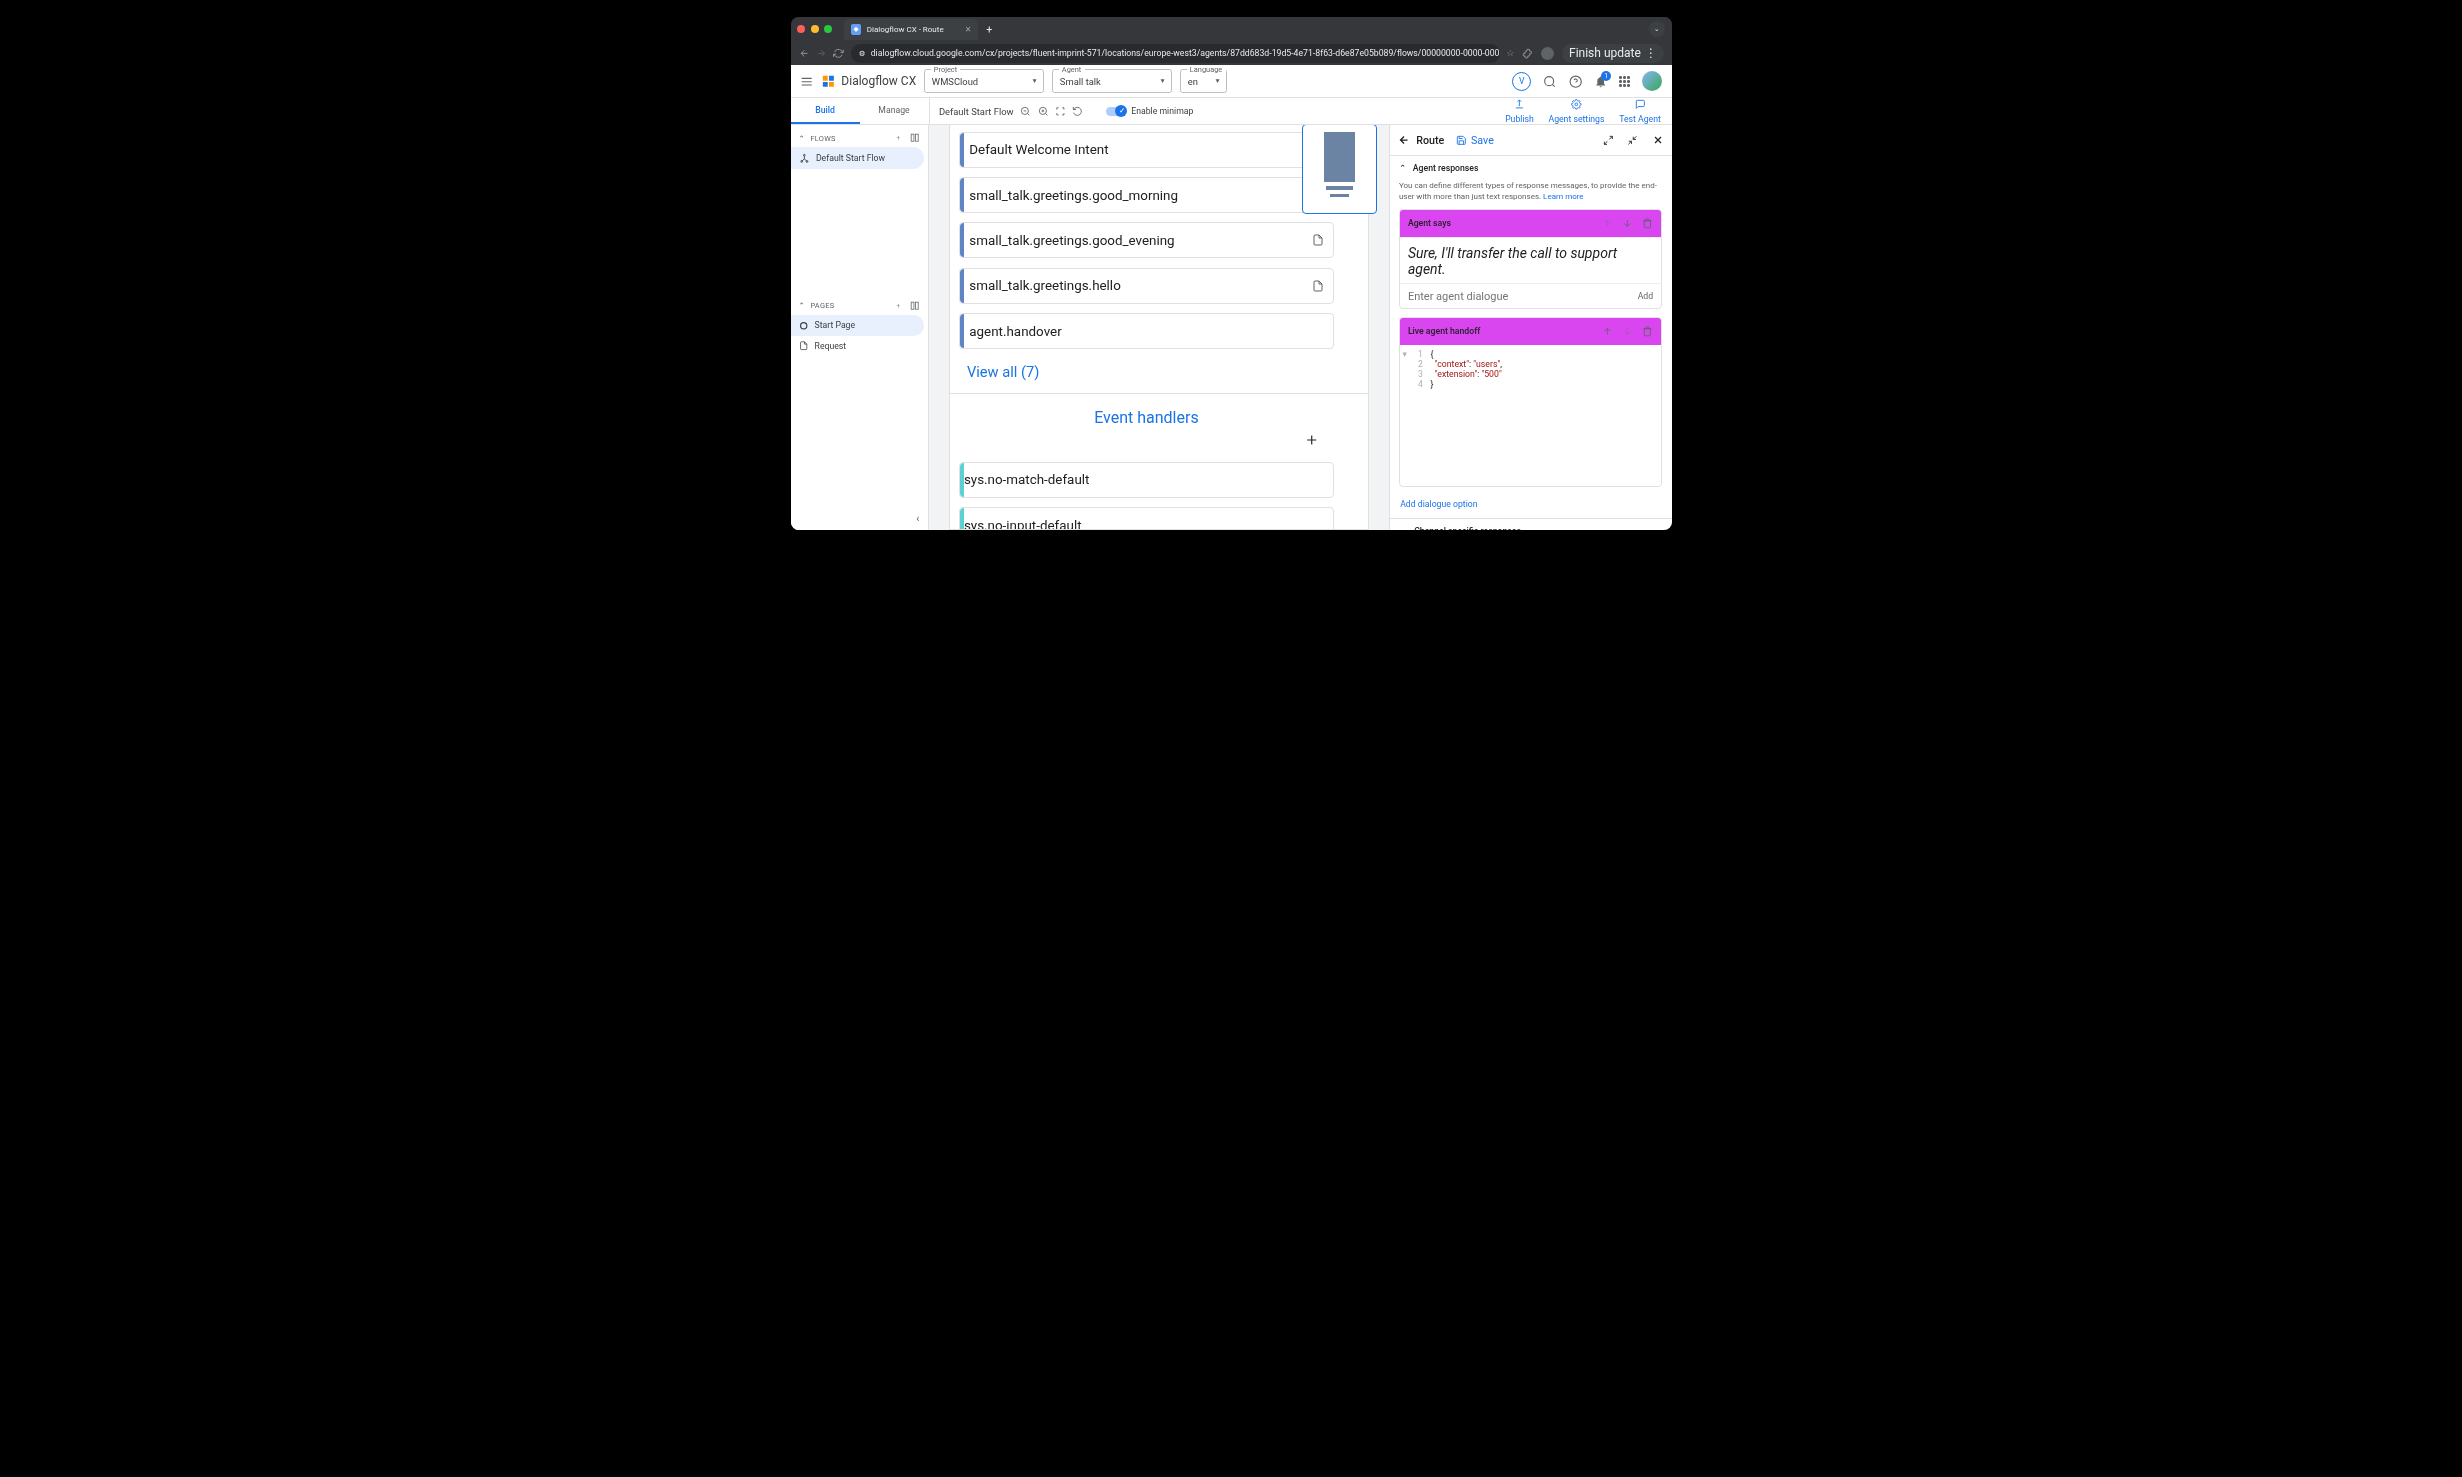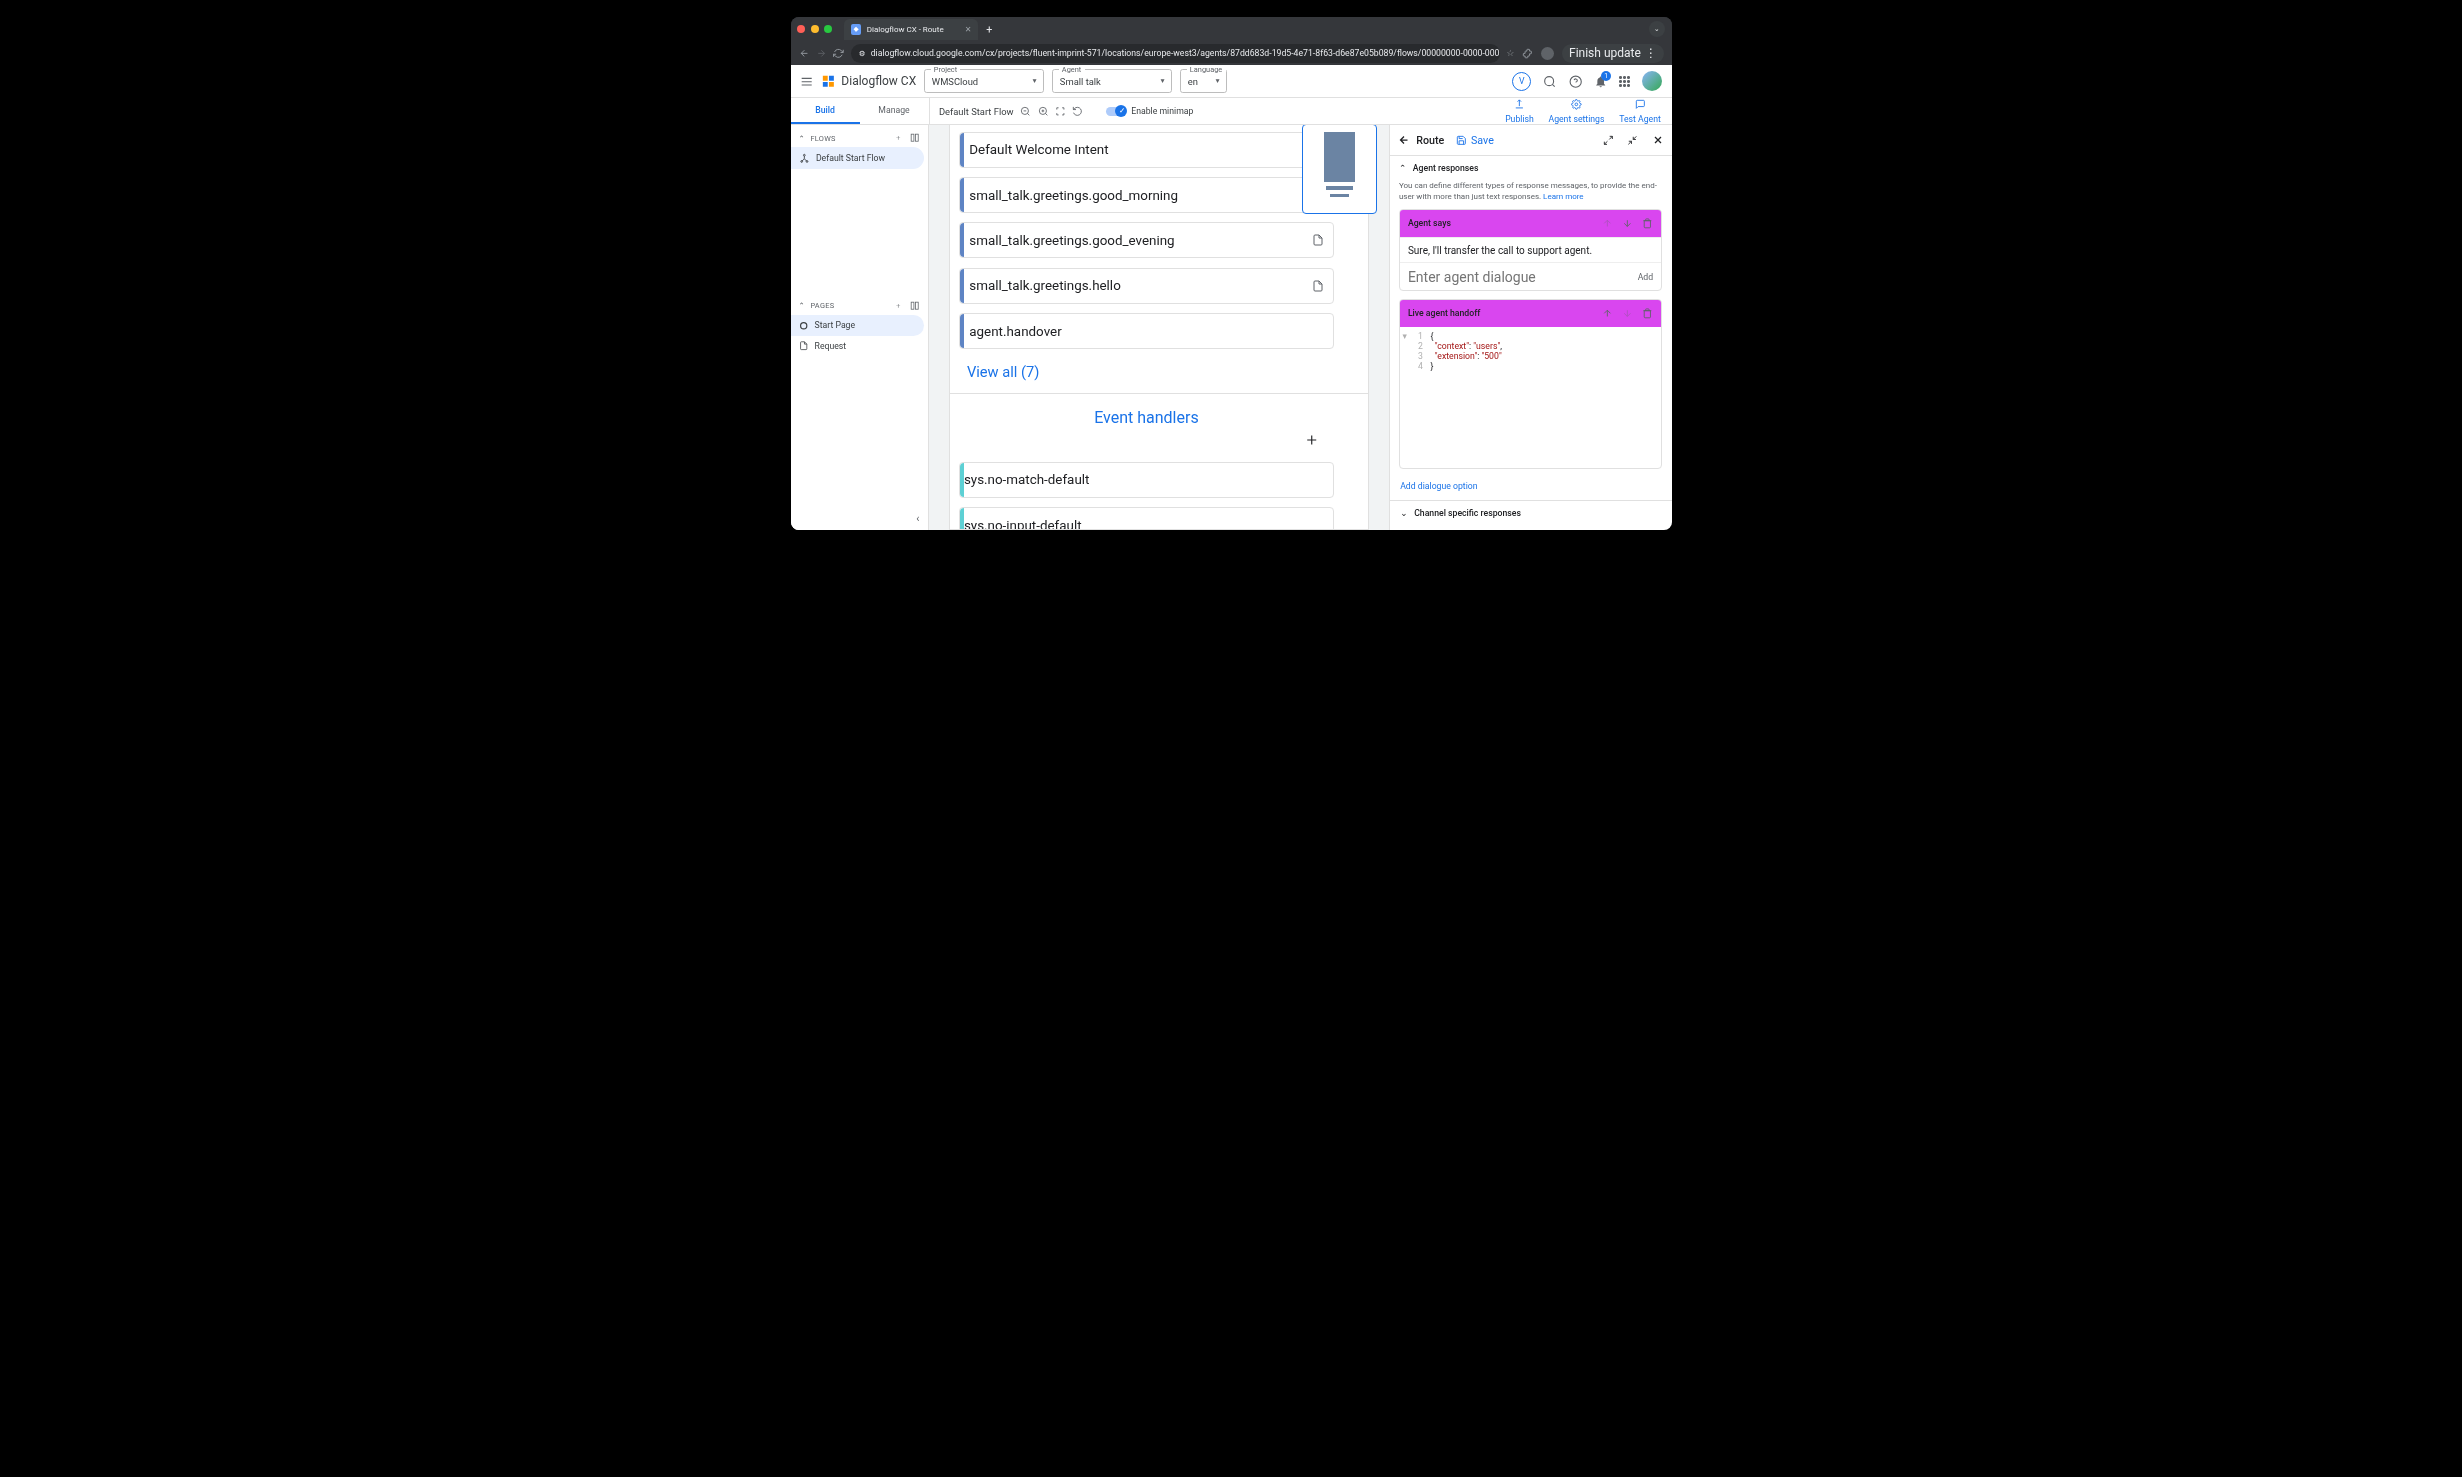--- a/index.html
+++ b/index.html
@@ -101,23 +101,23 @@
 .rp-body { flex: 1; overflow: auto; font-size: 8.7px; color: #3c4043; }
 .rp-section-title { display: flex; align-items: center; gap: 6.7px; padding: 6.7px 9.4px; font-weight: 500; color: #202124; }
 .rp-desc { padding: 0 9.4px 6.7px; font-size: 8px; color: #5f6368; line-height: 1.4; }
 .rp-desc a { color: #1a73e8; text-decoration: none; }
 
 .card { border: 0.7px solid #e0e0e0; border-radius: 4px; margin: 0 9.4px 8px; overflow: hidden; }
 .card-head { background: #d946ef; height: 27px; display: flex; align-items: center; padding: 0 8px; gap: 6.7px; }
 .card-head .ttl { font-weight: 500; color: #202124; }
 .card-head .right-icons { margin-left: auto; display: flex; gap: 9.4px; color: #5f6368; }
 .card-head .right-icons .dim { opacity: .35; }
-.card-row { padding: 6.7px 8px; border-top: 0.7px solid #eee; font-size: 10px; color: #202124; }
+.card-row { padding: 6.7px 8px; border-top: 0.7px solid #eee; font-size: 14px; color: #202124; font-style: italic; }
 .card-input { display: flex; align-items: center; padding: 5.4px 8px; border-top: 0.7px solid #eee; }
-.card-input input { border: none; outline: none; font-size: 14px; color: #202124; flex: 1; }
+.card-input input { border: none; outline: none; font-size: 11px; color: #202124; flex: 1; }
 .card-input .add { color: #5f6368; font-size: 8.7px; cursor: pointer; }
 
 .code-body { padding: 4px 0 5.4px; font-family: Menlo, Consolas, monospace; font-size: 8.7px; color: #202124; min-height: 141px; }
 .code-line { display: flex; }
 .code-line .gutter { width: 19px; text-align: right; color: #b0b0b0; padding-right: 5.4px; user-select: none; }
 .code-line .tri { width: 9.4px; color: #b0b0b0; text-align:center;}
 .tok-key { color: #a31515; } .tok-str { color: #a31515; } .tok-punc { color: #202124; }
 
 .add-option { color: #1a73e8; font-size: 8.7px; padding: 4px 10.7px 9.4px; cursor: pointer; }
 .rp-collapsed { display: flex; align-items: center; gap: 6.7px; padding: 6.7px 10.7px; border-top: 0.7px solid #e0e0e0; font-weight: 500; font-size: 8.7px; color: #202124; cursor: pointer; }

